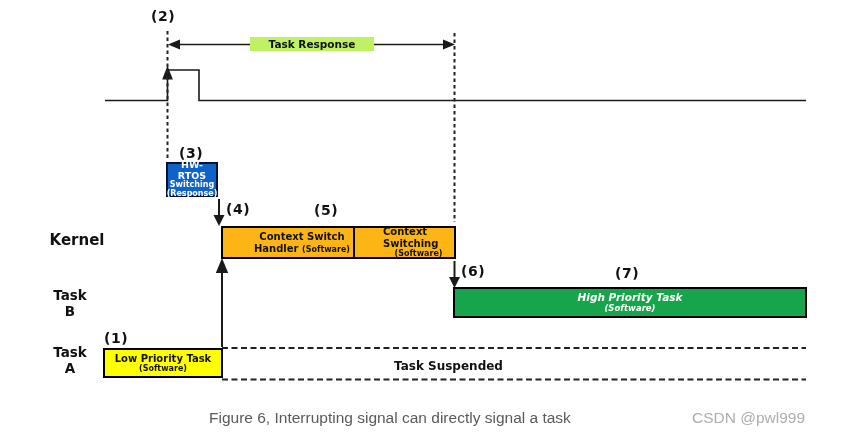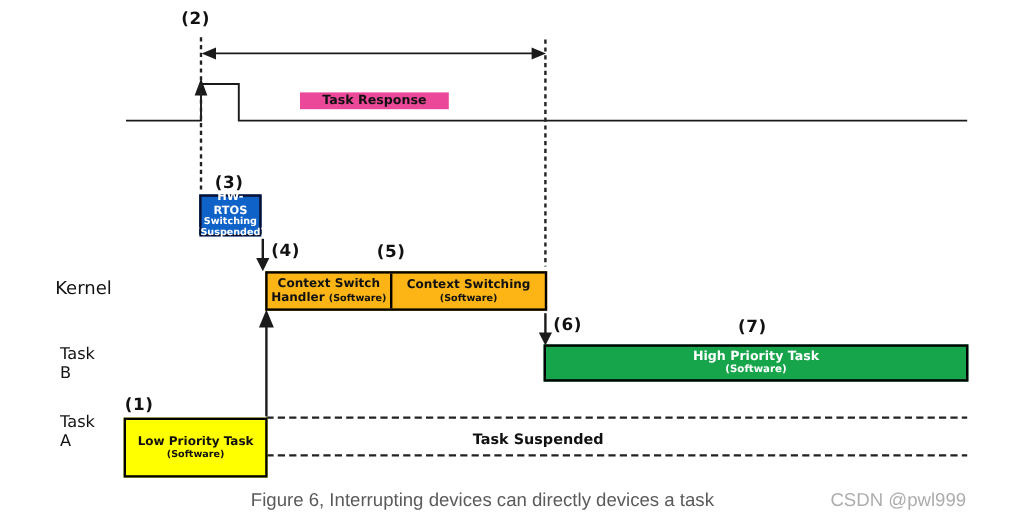--- a/index.html
+++ b/index.html
@@ -16,59 +16,59 @@
   .s1{left:104px;top:330px;}
   .s2{left:151px;top:8px;}
   .s3{left:179px;top:145px;}
   .s4{left:226px;top:201px;}
   .s5{left:314px;top:202px;}
   .s6{left:461px;top:263px;}
   .s7{left:615px;top:265px;}
 
   .response-label{
     position:absolute;left:250px;top:37px;width:124px;text-align:center;
-    background:#ec4899;font-weight:bold;font-size:10.5px;padding:1px 0;margin-top:40px;
+    background:#bef264;font-weight:bold;font-size:10.5px;padding:1px 0;
   }
 
   .box{
     position:absolute;display:flex;flex-direction:column;align-items:center;justify-content:center;
     text-align:center;font-weight:bold;line-height:1.15;box-sizing:border-box;
   }
   .hw-rtos{
     left:166px;top:162px;width:52px;height:35px;background:#0f62c8;border:2px solid #0a1030;
     color:#fff;font-size:9.5px;line-height:1.1;
   }
   .hw-rtos .sub{font-size:8px;}
 
   .kernel-bar{
     position:absolute;left:221px;top:226px;width:235px;height:33px;box-sizing:border-box;
     background:#fcb514;border:2px solid #000;display:flex;
   }
   .kernel-cell{
     display:flex;flex-direction:column;align-items:center;justify-content:center;
-    text-align:center;font-weight:bold;font-size:10px;line-height:1.15;color:#111;
+    text-align:left;font-weight:bold;font-size:10px;line-height:1.15;color:#111;padding-left:28px;
   }
   .kernel-cell.c1{width:102px;border-right:2px solid #000;}
   .kernel-cell.c2{flex:1;}
   .kernel-cell .sub{font-size:8px;}
 
   .green-box{
     left:453px;top:287px;width:354px;height:31px;background:#17a54b;border:2px solid #000;
-    color:#fff;font-size:10.5px;line-height:1.1;
+    color:#fff;font-size:10.5px;line-height:1.1;font-style:italic;
   }
   .green-box .sub{font-size:8.5px;}
 
   .yellow-box{
-    left:103px;top:348px;width:120px;height:50px;background:#ffff00;border:2px solid #000;
+    left:103px;top:348px;width:120px;height:30px;background:#ffff00;border:2px solid #000;
     color:#111;font-size:10px;line-height:1.15;
   }
   .yellow-box .sub{font-size:8px;}
 
   .row-label{
-    position:absolute;font-weight:normal;color:#111;white-space:pre-line;
+    position:absolute;font-weight:bold;color:#111;text-align:center;white-space:pre-line;
   }
   .kernel-label{left:46px;top:231px;width:62px;font-size:15px;}
   .task-b-label{left:50px;top:288px;width:40px;font-size:13.5px;line-height:1.15;}
   .task-a-label{left:50px;top:345px;width:40px;font-size:13.5px;line-height:1.15;}
 
   .suspended-label{
     position:absolute;left:394px;top:359px;font-weight:bold;font-size:12px;color:#111;
   }
 
   .caption{
@@ -116,21 +116,21 @@
   <div class="step-label s4">(4)</div>
   <div class="step-label s5">(5)</div>
   <div class="step-label s6">(6)</div>
   <div class="step-label s7">(7)</div>
 
   <div class="response-label">Task Response</div>
 
   <div class="box hw-rtos">
     <span>HW-RTOS</span>
     <span class="sub">Switching</span>
-    <span class="sub">(Suspended)</span>
+    <span class="sub">(Response)</span>
   </div>
 
   <div class="row-label kernel-label">Kernel</div>
 
   <div class="kernel-bar">
     <div class="kernel-cell c1">
       <span>Context Switch</span>
       <span>
         <span>Handler</span>&nbsp;<span class="sub">(Software)</span>
       </span>
@@ -150,16 +150,16 @@
 
   <div class="row-label task-a-label"><span>Task</span><br><span>A</span></div>
 
   <div class="box yellow-box">
     <span>Low Priority Task</span>
     <span class="sub">(Software)</span>
   </div>
 
   <div class="suspended-label">Task Suspended</div>
 
-  <div class="caption">Figure 6, Interrupting devices can directly devices a task</div>
+  <div class="caption">Figure 6, Interrupting signal can directly signal a task</div>
   <div class="watermark">CSDN @pwl999</div>
 
 </div>
 
 </body></html>

